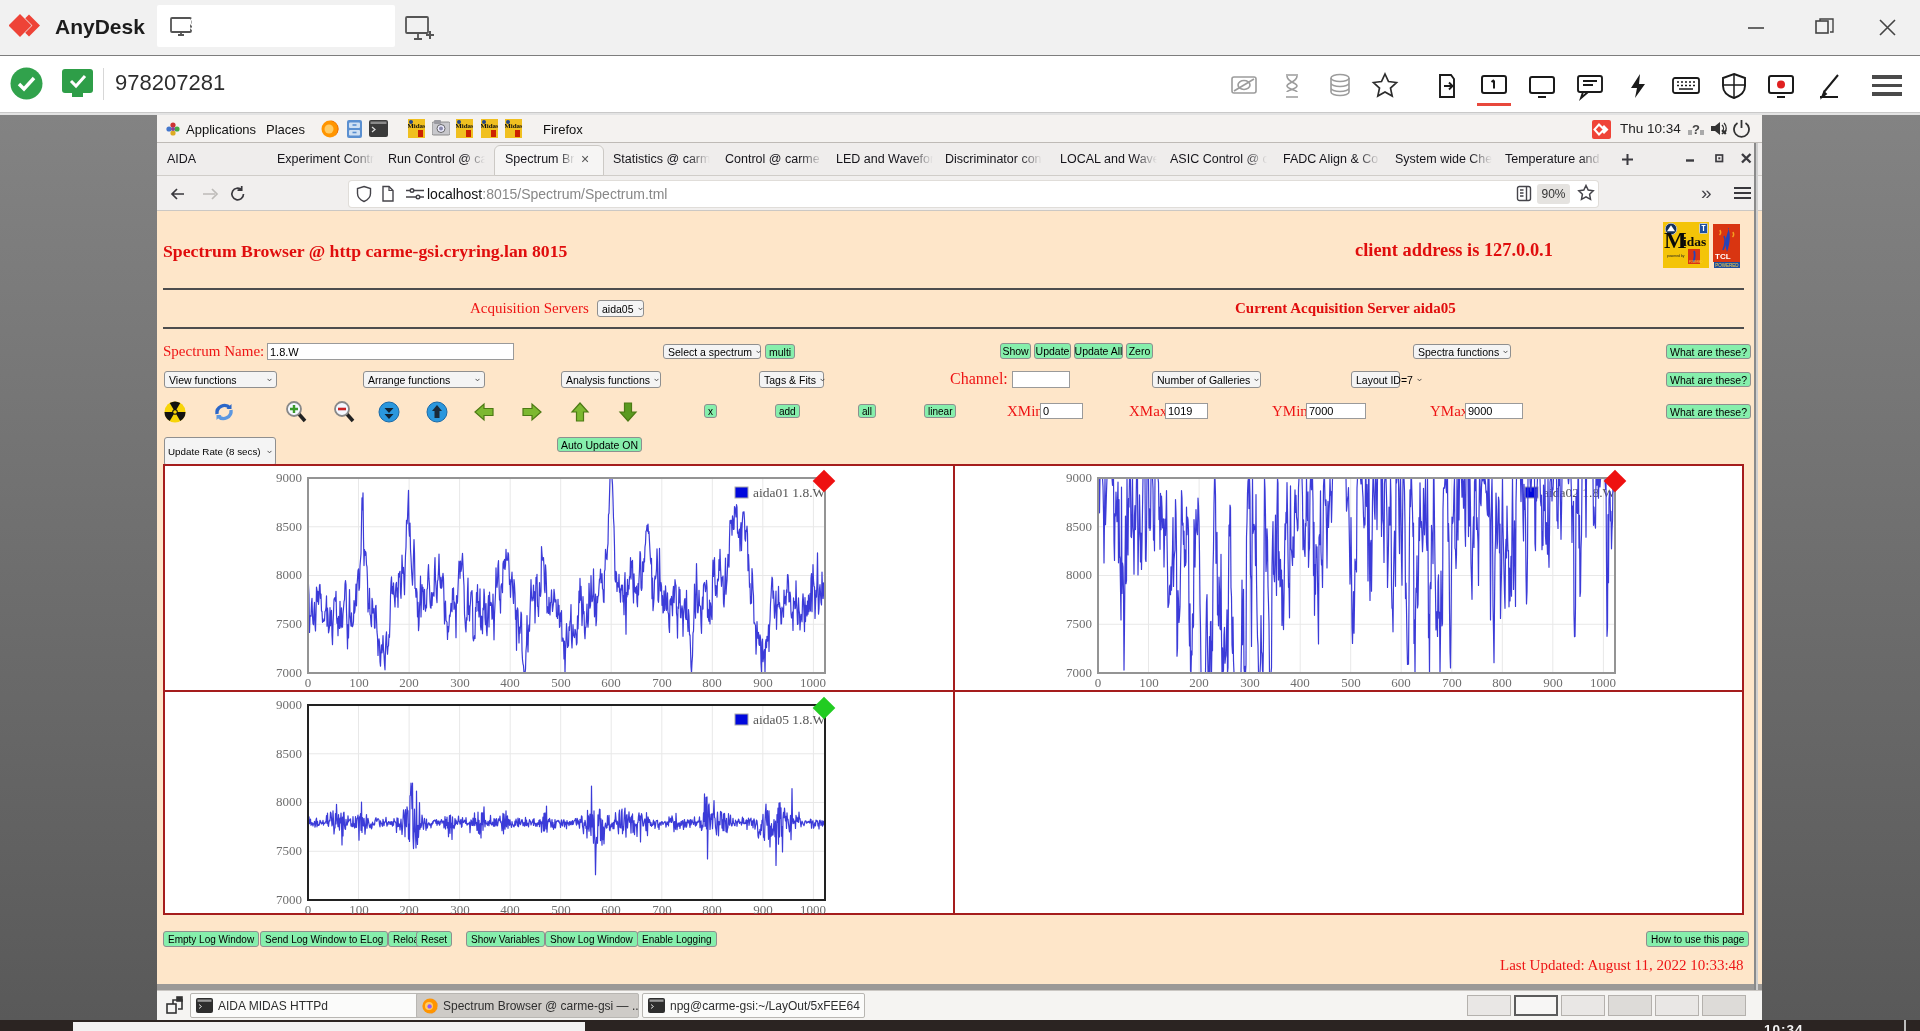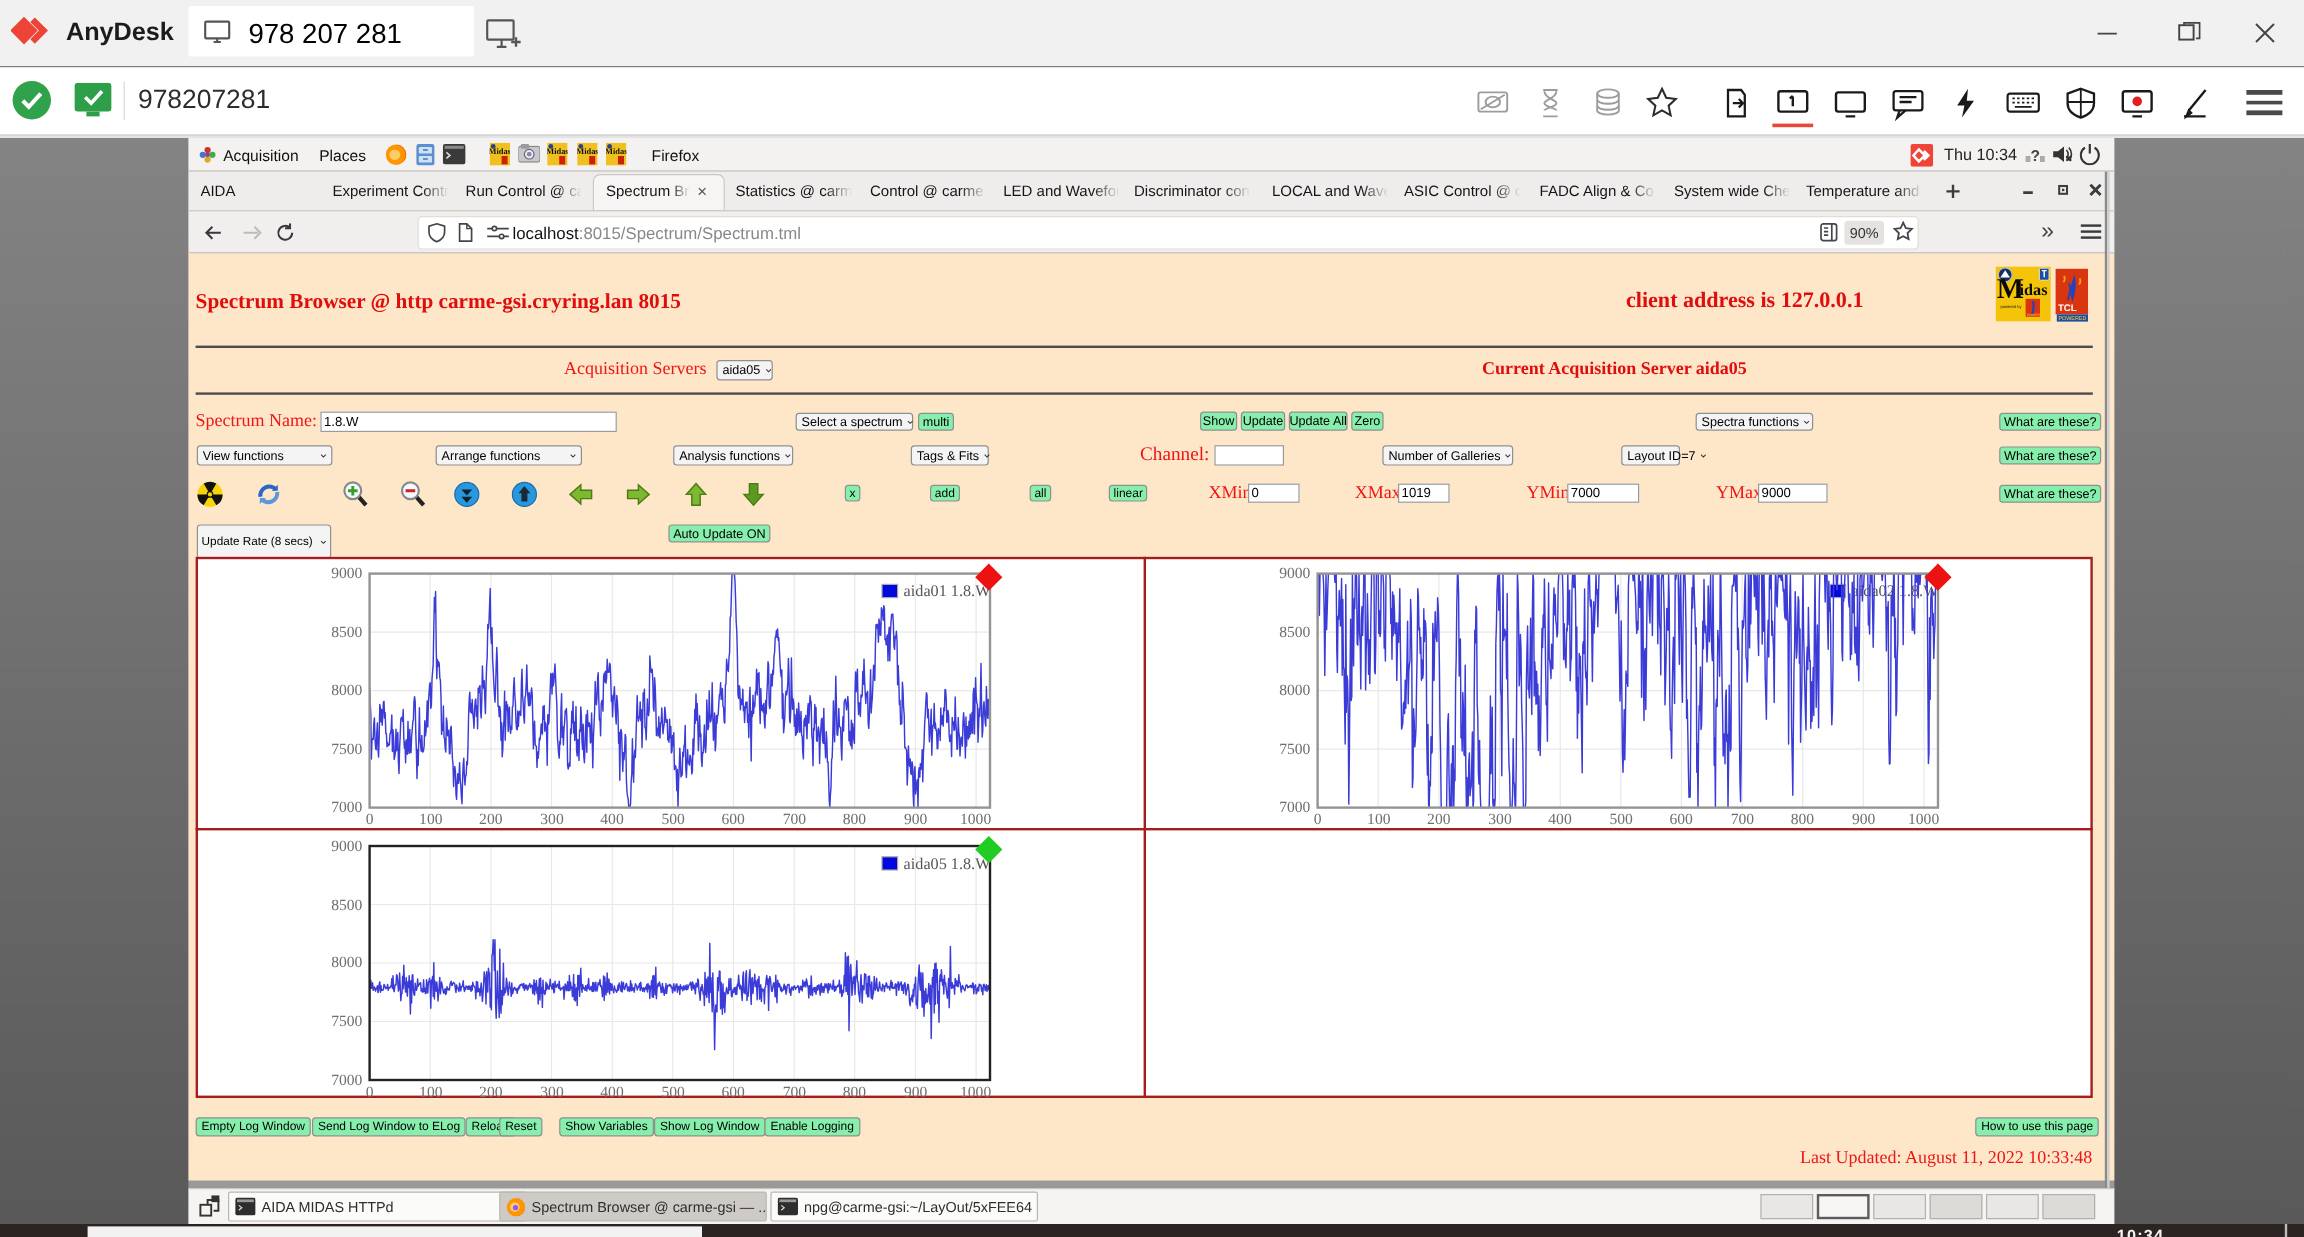--- a/index.html
+++ b/index.html
@@ -19,21 +19,21 @@
     <svg class="abs" style="left:9px;top:13px" width="38" height="25" viewBox="0 0 38 25">
 <path d="M11 1 L22.5 12.5 L11 24 L-.5 12.5 Z" fill="#ee4337"></path>
 <path d="M20 1.5 L31 12.5 L20 23.5 L16.2 19.7 L23.4 12.5 L16.2 5.3 Z" fill="#ee4337"></path>
     </svg>
     <div class="abs" style="left:55px;top:15px;font-size:21px;font-weight:bold;color:#1c1c1c">AnyDesk</div>
     <div class="abs" style="left:157px;top:5px;width:238px;height:42px;background:#fff;border-radius:2px"></div>
     <svg class="abs" style="left:169px;top:14px" width="24" height="24" viewBox="0 0 24 24" fill="none" stroke="#555" stroke-width="1.8">
 <rect x="2" y="4" width="20" height="14" rx="1"></rect>
       <path d="M9 21h6M12 18v3"></path>
     </svg>
-    <div class="abs" style="left:207px;top:15px;font-size:23px;color:#000000">978 207 281</div>
+    <div class="abs" style="left:189px;top:15px;font-size:17px;color:#ffffff">978 207 281</div>
     <svg class="abs" style="left:404px;top:14px" width="30" height="28" viewBox="0 0 30 28" fill="none" stroke="#555" stroke-width="1.8">
 <rect x="2" y="3" width="22" height="16" rx="1"></rect>
       <path d="M10 25h8M14 19v6"></path>
       <path d="M22 21h8M26 17v8" stroke-width="2"></path>
     </svg>
     <svg class="abs" style="left:1744px;top:16px" width="170" height="24" viewBox="0 0 170 24" fill="none" stroke="#444" stroke-width="1.6">
 <path d="M4 12h16"></path>
 <rect x="72" y="5" width="12" height="12"></rect>
       <path d="M76 5v-2h13v13h-3" stroke-width="1.4"></path>
 <path d="M136 4l15 15M151 4l-15 15"></path>
@@ -111,21 +111,21 @@
     </div>
     <div class="abs" style="left:0;top:115px;width:1920px;height:905px;background:linear-gradient(#838383,#595959)"></div>
     <div class="abs" style="left:157px;top:115px;width:1605px;height:28px;background:#f4f2f0;border-bottom:1px solid #bebab6"></div>
     <svg class="abs" style="left:165px;top:121px" width="16" height="16" viewBox="0 0 16 16">
 <circle cx="8" cy="4" r="2.6" fill="#cc3333"></circle>
       <circle cx="4" cy="8" r="2.6" fill="#4477cc"></circle>
 <circle cx="12" cy="8" r="2.6" fill="#44aa44"></circle>
       <circle cx="8" cy="12" r="2.6" fill="#ddaa22"></circle>
 <circle cx="8" cy="8" r="2" fill="#884499"></circle>
     </svg>
-    <div class="abs" style="left:186px;top:122px;font-size:13px;color:#111">Acquisition</div>
+    <div class="abs" style="left:186px;top:122px;font-size:13px;color:#111">Applications</div>
     <div class="abs" style="left:266px;top:122px;font-size:13px;color:#111">Places</div>
     <svg class="abs" style="left:321px;top:120px" width="18" height="18" viewBox="0 0 18 18">
 <circle cx="9" cy="9" r="8.5" fill="#ff9500"></circle>
 <path d="M9 .5a8.5 8.5 0 0 1 0 17 8.5 8.5 0 0 0 4-15.5z" fill="#e66000"></path>
 <circle cx="8" cy="9" r="4.5" fill="#ffcc66"></circle>
     </svg>
     <svg class="abs" style="left:346px;top:120px" width="17" height="18" viewBox="0 0 17 18">
 <rect x="1" y="0" width="15" height="18" rx="2" fill="#5a8fd0"></rect>
 <rect x="3" y="2.5" width="11" height="5.5" rx="1" fill="#cfe0f3"></rect>
 <rect x="3" y="10" width="11" height="5.5" rx="1" fill="#cfe0f3"></rect>

